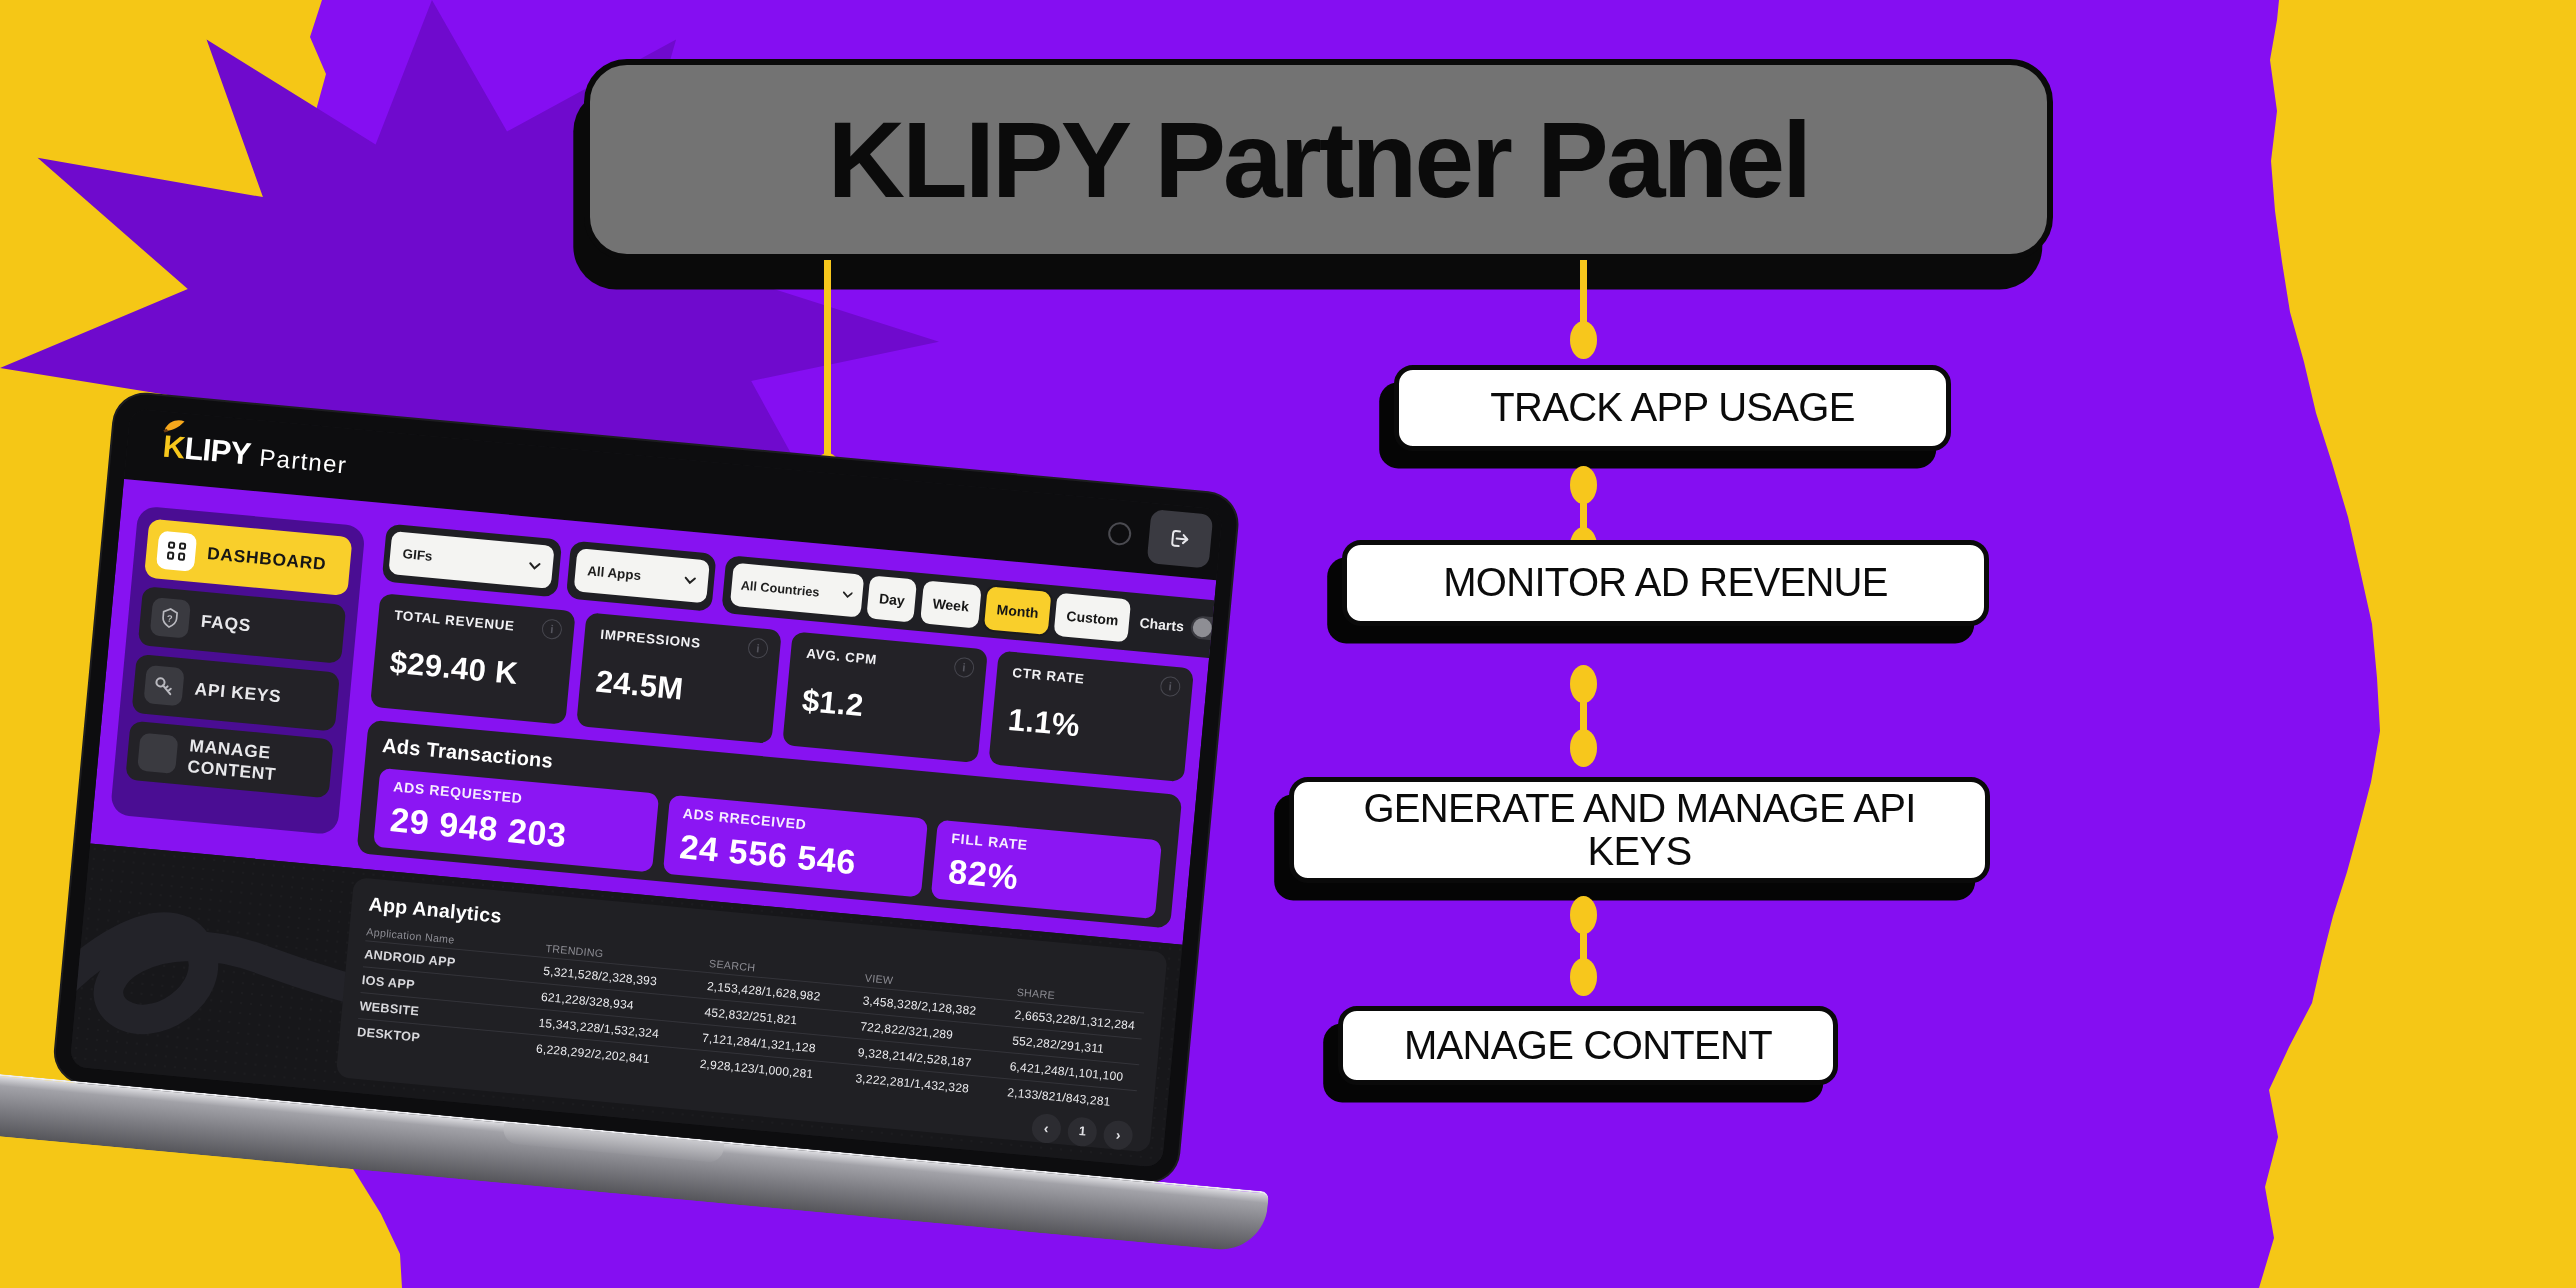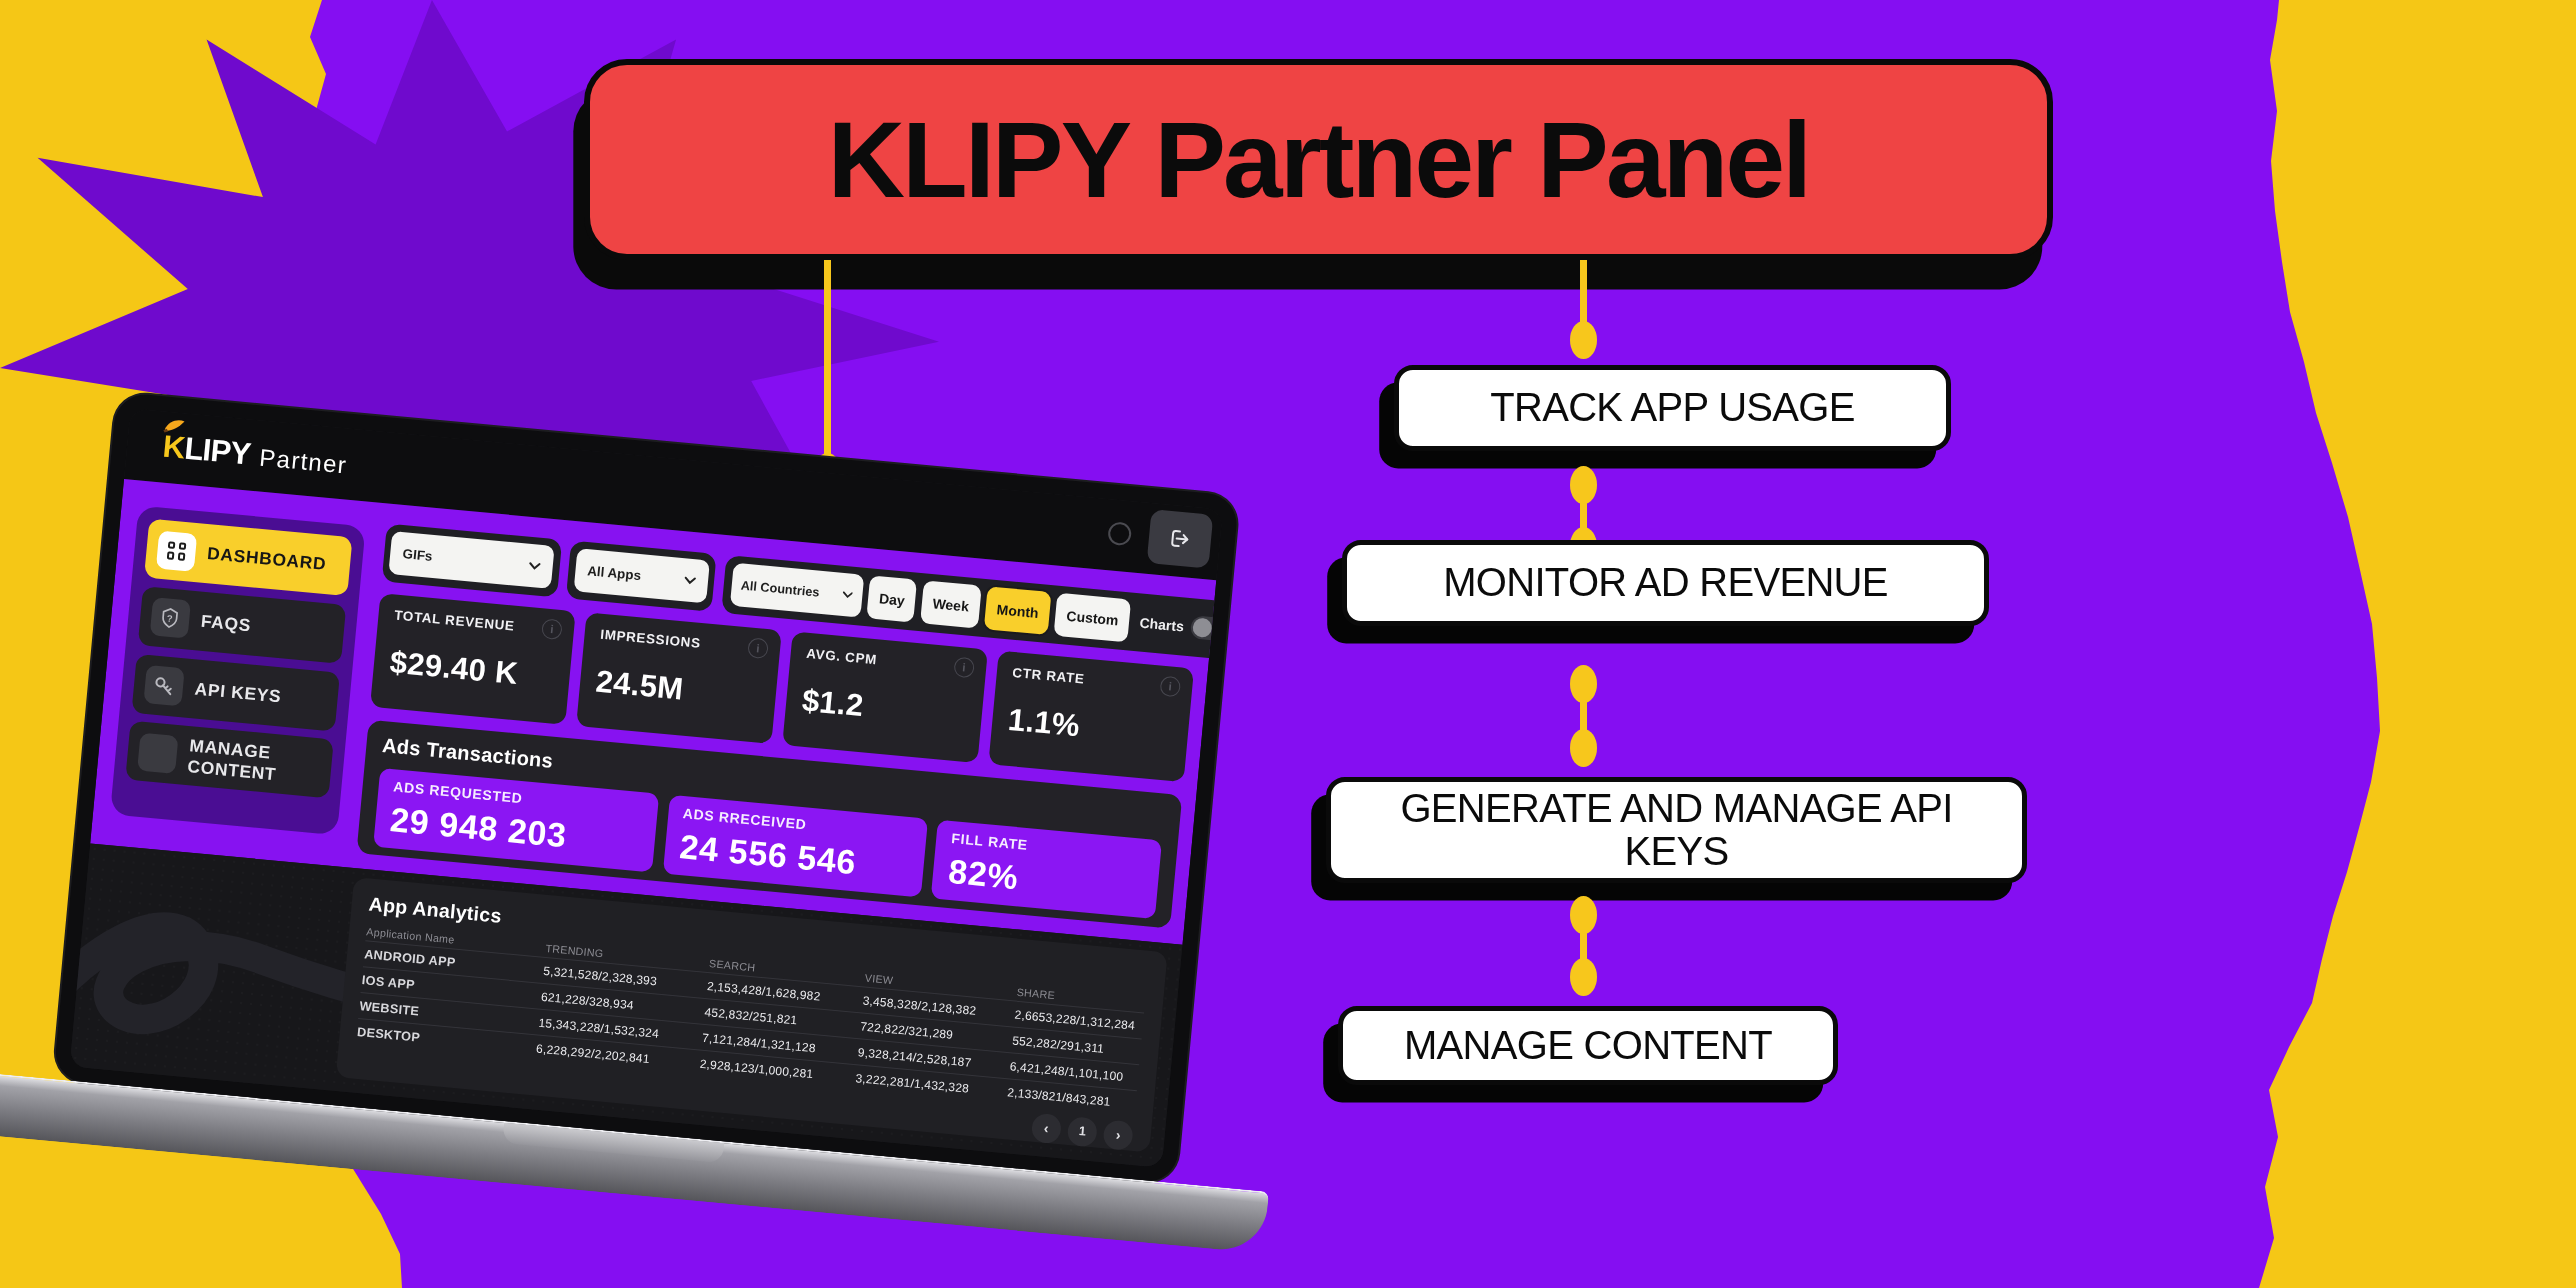--- a/index.html
+++ b/index.html
@@ -10,21 +10,21 @@
   .bg-yellow-left, .bg-yellow-right, .bg-star { position:absolute; inset:0; }
   .bg-yellow-left  { background:#F5C716;
     clip-path: polygon(0 0,322px 0,310px 37px,326px 74px,315px 114px,303px 154px,314px 201px,301px 248px,309px 295px,294px 342px,303px 392px,288px 439px,298px 490px,282px 540px,291px 594px,275px 644px,284px 698px,268px 751px,276px 808px,263px 865px,271px 926px,280px 986px,297px 1047px,319px 1107px,350px 1164px,381px 1214px,400px 1254px,402px 1288px,0 1288px); }
   .bg-yellow-right { background:#F5C716;
     clip-path: polygon(2576px 0,2576px 1288px,2259px 1288px,2274px 1238px,2265px 1187px,2278px 1137px,2269px 1090px,2289px 1047px,2312px 1003px,2322px 959px,2333px 916px,2347px 872px,2359px 828px,2371px 782px,2380px 731px,2377px 678px,2372px 624px,2360px 570px,2348px 517px,2332px 463px,2316px 413px,2304px 362px,2290px 312px,2282px 262px,2275px 211px,2271px 161px,2277px 111px,2270px 60px,2277px 20px,2279px 0); }
   .bg-star { left:1181px; top:631px; width:939px; height:657px; inset:auto; background:#6F0ACD;
     clip-path: polygon(46% 0,54% 20%,72% 6%,68% 26%,92% 24%,78% 42%,100% 52%,80% 58%,90% 84%,68% 70%,64% 100%,52% 76%,36% 98%,38% 72%,12% 88%,26% 62%,0 56%,20% 44%,4% 24%,28% 30%,22% 6%,40% 22%); }
 
   
   .banner { position:absolute; left:584px; top:59px; width:1469px; height:201px;
-    background:#ef4444; border:6.7px solid #0A0A0A; border-radius:43px;
+    background:#737373; border:6.7px solid #0A0A0A; border-radius:43px;
     box-shadow:-10.7px 29.5px 0 #0A0A0A; display:flex; align-items:center; justify-content:center; }
   .banner h1 { font-size:107px; font-weight:900; letter-spacing:-2.7px; color:#0B0B0B; white-space:nowrap; }
 
   
   .vline { position:absolute; width:6.7px; background:#F7C71C; }
   .vdot  { position:absolute; width:27px; height:38px; border-radius:50%; background:#F7C71C; }
 
   
   .callout { position:absolute; background:#fff; border:5.4px solid #0A0A0A; border-radius:19px;
     box-shadow:-14.8px 17.4px 0 #050505; display:flex; align-items:center; justify-content:center; text-align:center; }
@@ -146,21 +146,21 @@
 <div class="vdot" style="left:1570px; top:527px;"></div>
 
 <div class="callout" style="left:1342px; top:540px; width:647px; height:86px;">
   <span>MONITOR AD REVENUE</span>
 </div>
 
 <div class="vdot" style="left:1570px; top:665px;"></div>
 <div class="vline" style="left:1580px; top:691px; height:42px;"></div>
 <div class="vdot" style="left:1570px; top:729px;"></div>
 
-<div class="callout" style="left:1326px; top:777px; width:701px; height:106px;">
+<div class="callout" style="left:1289px; top:777px; width:701px; height:106px;">
   <span style="max-width:590px;">GENERATE AND MANAGE API KEYS</span>
 </div>
 
 <div class="vdot" style="left:1570px; top:896px;"></div>
 <div class="vline" style="left:1580px; top:920px; height:43px;"></div>
 <div class="vdot" style="left:1570px; top:958px;"></div>
 
 <div class="callout" style="left:1338px; top:1006px; width:500px; height:79px;">
   <span>MANAGE CONTENT</span>
 </div>

